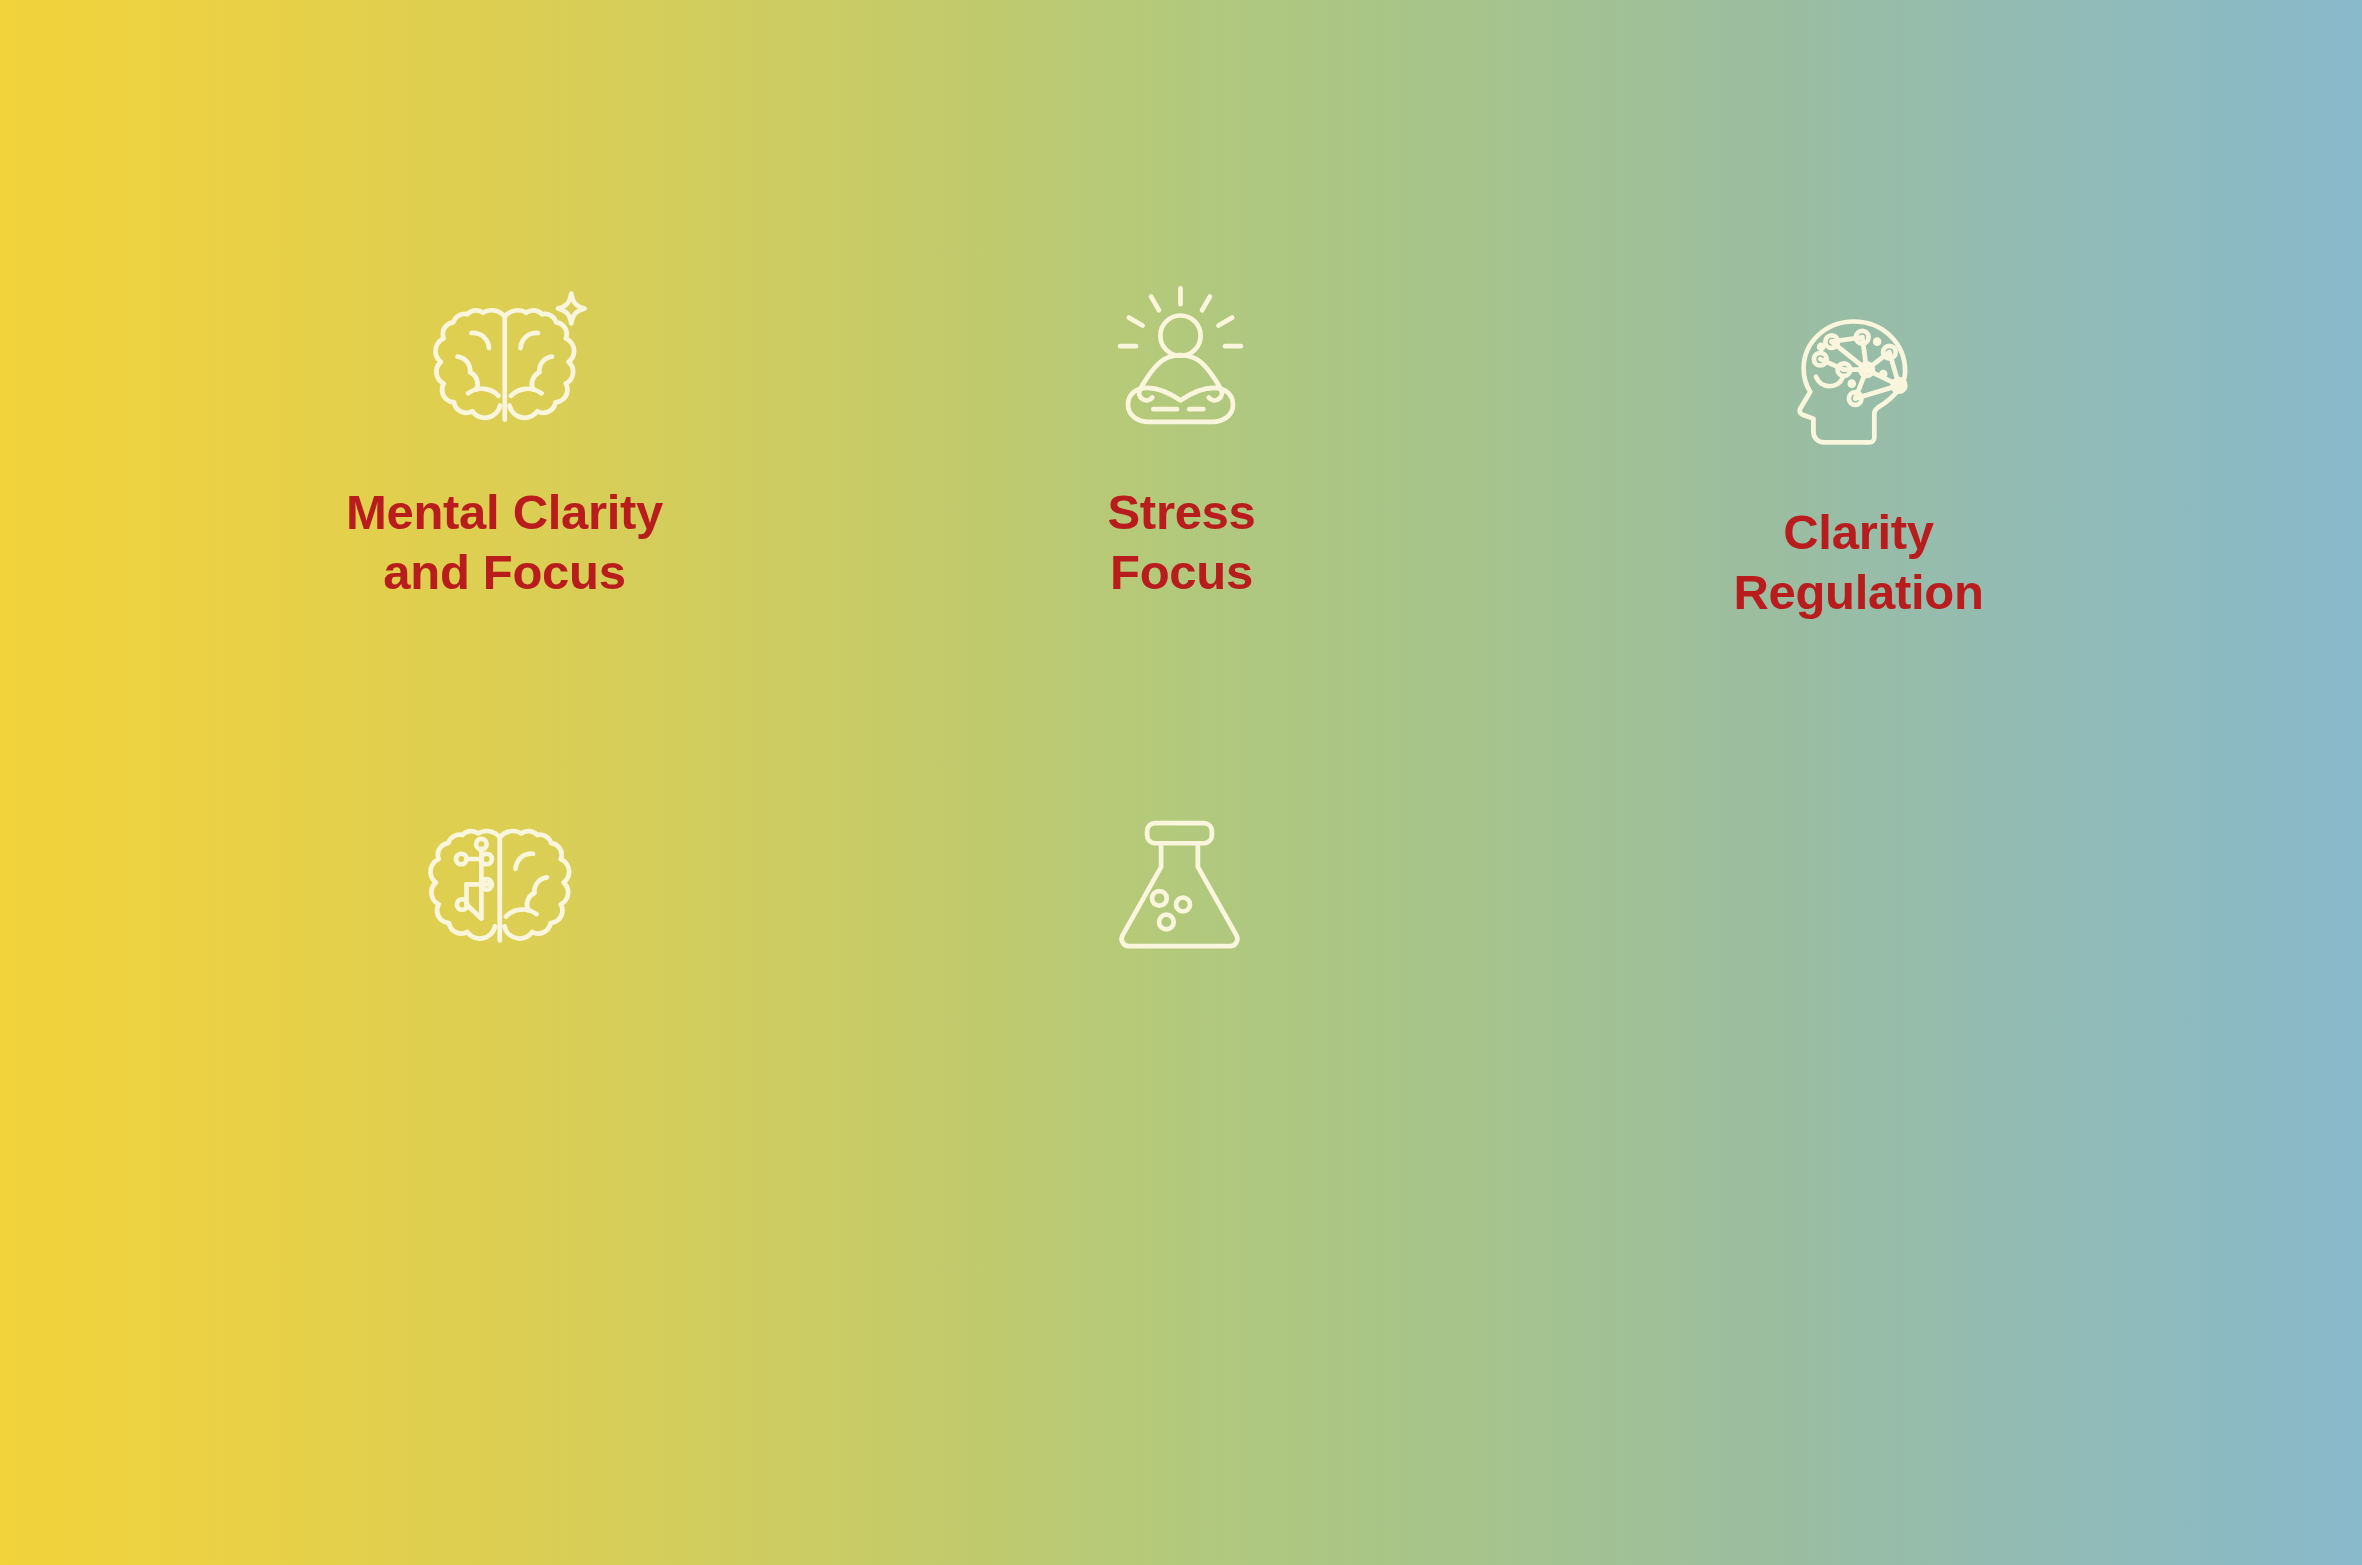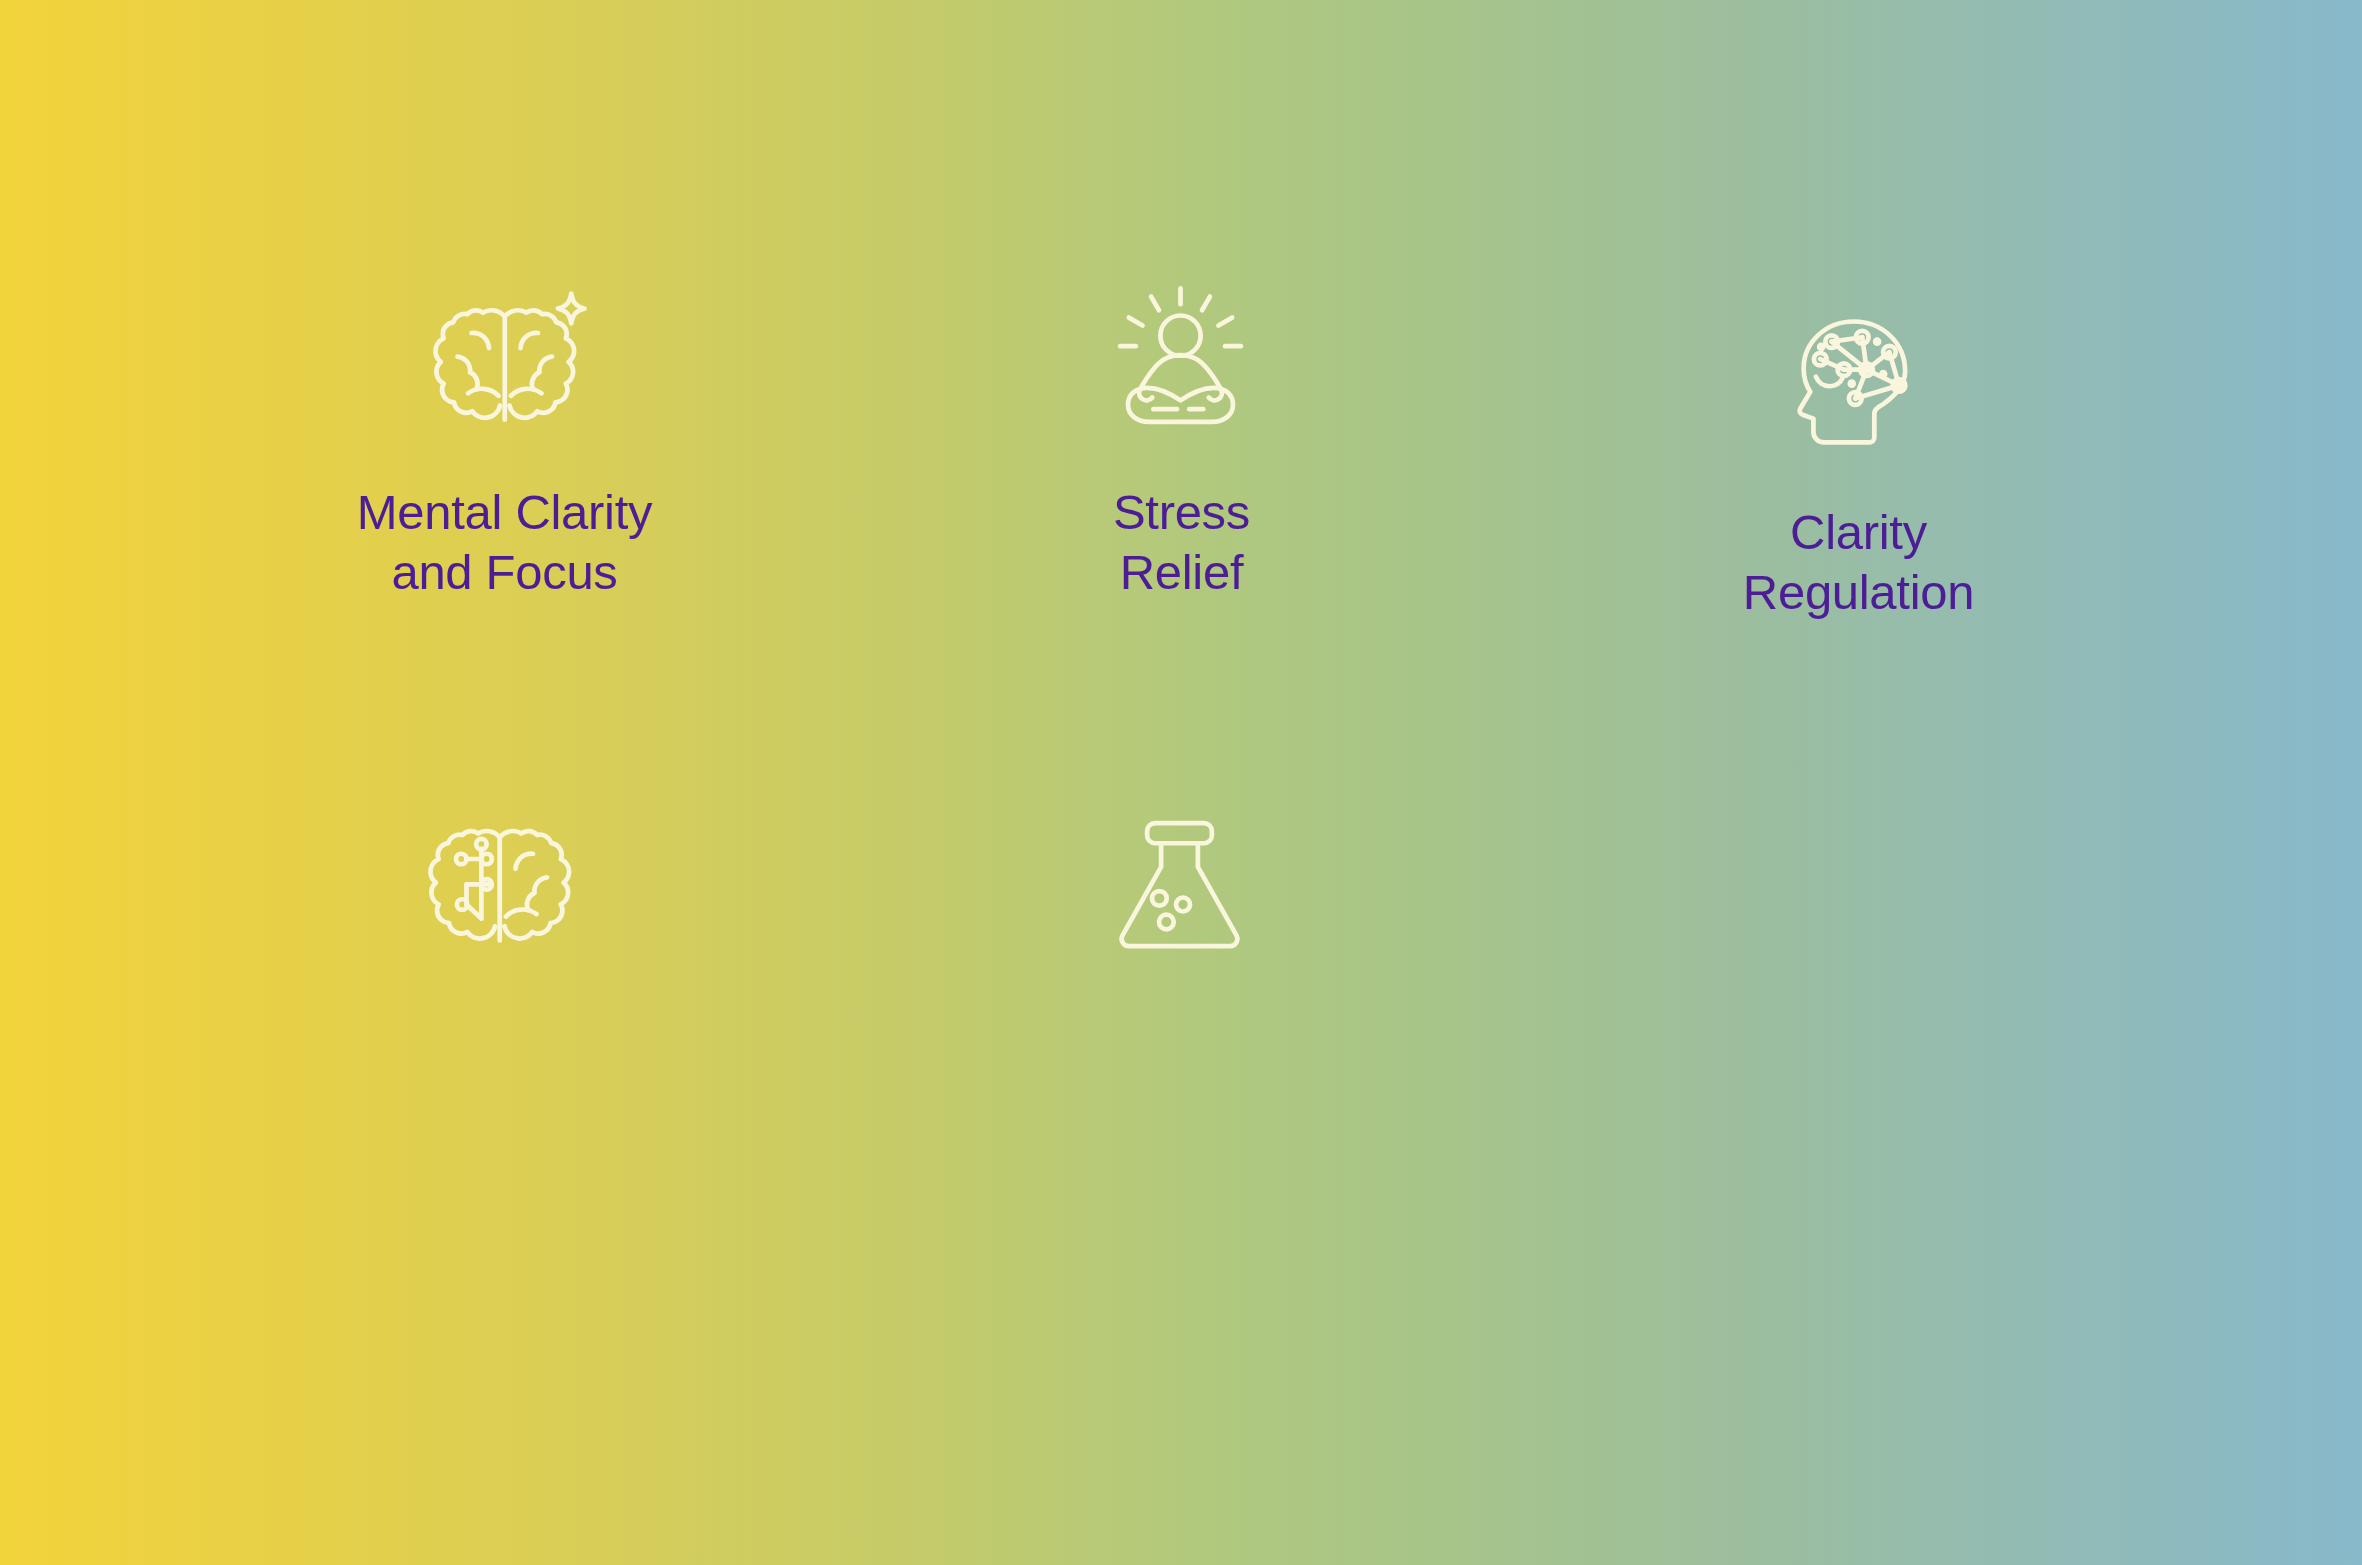--- a/index.html
+++ b/index.html
@@ -51,27 +51,27 @@
     display: block;
     margin-bottom: 31px;
   }
   .benefit-icon svg {
     width: 100%;
     height: 100%;
     display: block;
   }
 
   .benefit-label {
-    color: #4c1d95;
+    color: #b91c1c;
     font-size: 49px;
     line-height: 1.22;
     text-align: center;
     letter-spacing: -0.3px;
     white-space: pre-line;
-    font-weight: 400;
+    font-weight: 700;
   }
 
   
   .cell-0 .benefit-icon { margin-left: 3.7px; }
   .cell-1 .benefit-icon { margin-left: -5.5px; }
   .cell-2 .benefit-icon { margin-left: -1.8px; }
   .cell-3 .benefit-icon { margin-left: -11px; }
   .cell-4 .benefit-icon { margin-left: -5.5px; }
   .cell-5 .benefit-icon { margin-left: -3.7px; }
 
@@ -127,21 +127,21 @@
         <path d="M40.5 47.2c2.6-1.6 5.9-2.6 9.5-2.6s6.9 1.0 9.5 2.6c4.5 2.8 10.2 11.0 13.4 16.6 1.4 2.5 0.6 5.0-1.3 6.1-1.9 1.1-4.2 0.6-5.5-1.0"></path>
         <path d="M40.5 47.2c-4.5 2.8-10.2 11.0-13.4 16.6-1.4 2.5-0.6 5.0 1.3 6.1 1.9 1.1 4.2 0.6 5.5-1.0"></path>
 
         <path d="M50 70.5c-6.5-4.5-12.5-7.2-19-7.2-6.0 0-11.0 3.5-11.0 9.5 0 6.0 5.2 10.0 12.0 10.0h36c6.8 0 12.0-4.0 12.0-10.0 0-6.0-5.0-9.5-11.0-9.5-6.5 0-12.5 2.7-19 7.2z"></path>
 
         <path d="M34.5 75.5h13.5"></path>
         <path d="M55 75.5h8"></path>
       </svg>
     </span>
     <div class="benefit-label">Stress
-Relief</div>
+Focus</div>
   </div>
 
   <div class="benefit-item cell-3 row-2">
     <span class="benefit-icon">
       <svg viewBox="0 0 100 100" fill="none" stroke="#FAF6DD" stroke-width="2.7" stroke-linecap="round" stroke-linejoin="round">
 
         <path d="M79.5 42.5c0-16.5-13.2-28.5-29.3-28.5C34.2 14 21.5 25.8 21.5 40.8c0 5.7 1.7 10.1 3.8 13.4l-5.7 9.5c-0.8 1.4-0.2 3.1 1.3 3.6l6.2 2.2v7.6c0 3.3 2.7 6.0 6.0 6.0h26.0c1.5 0 2.8-1.2 2.8-2.8V66.8c0-1.5 0.8-2.8 2.0-3.6 9.2-5.8 15.6-13.0 15.6-20.7z"></path>
 
         <path d="M28.5 45.5c1.3 3.4 4.3 5.5 7.8 5.5 3.4 0 6.3-2.0 7.7-5.2"></path>
 

